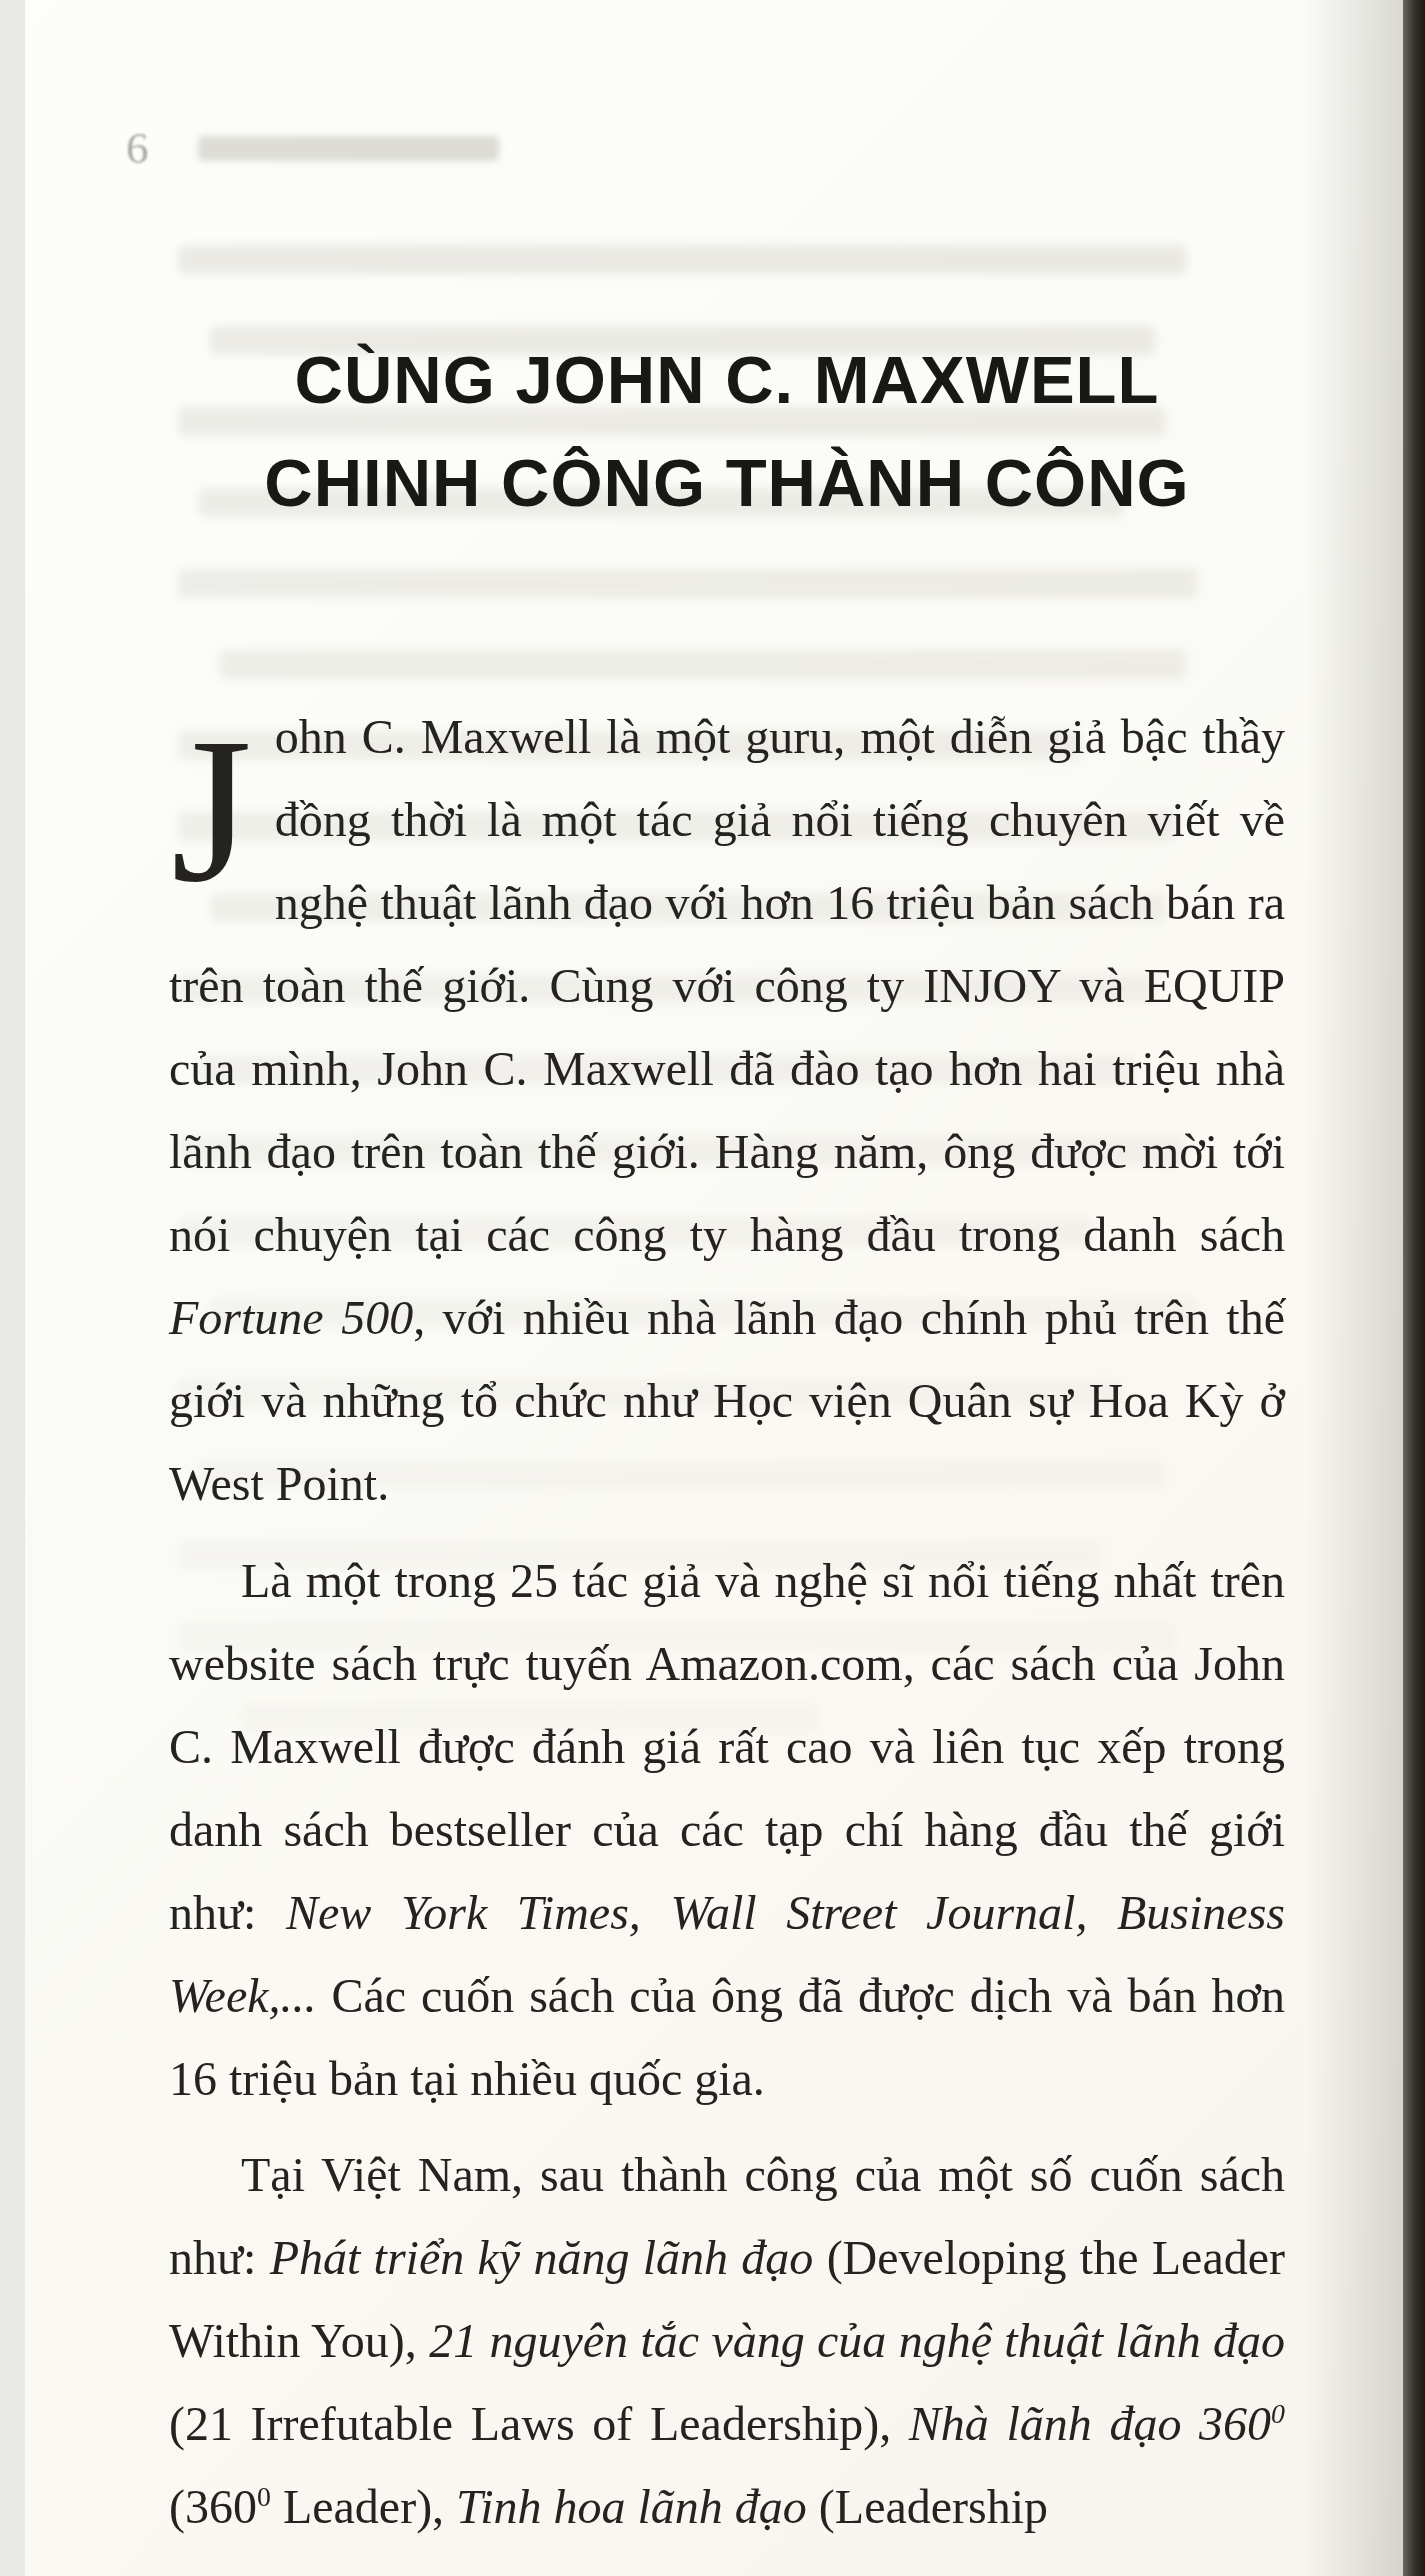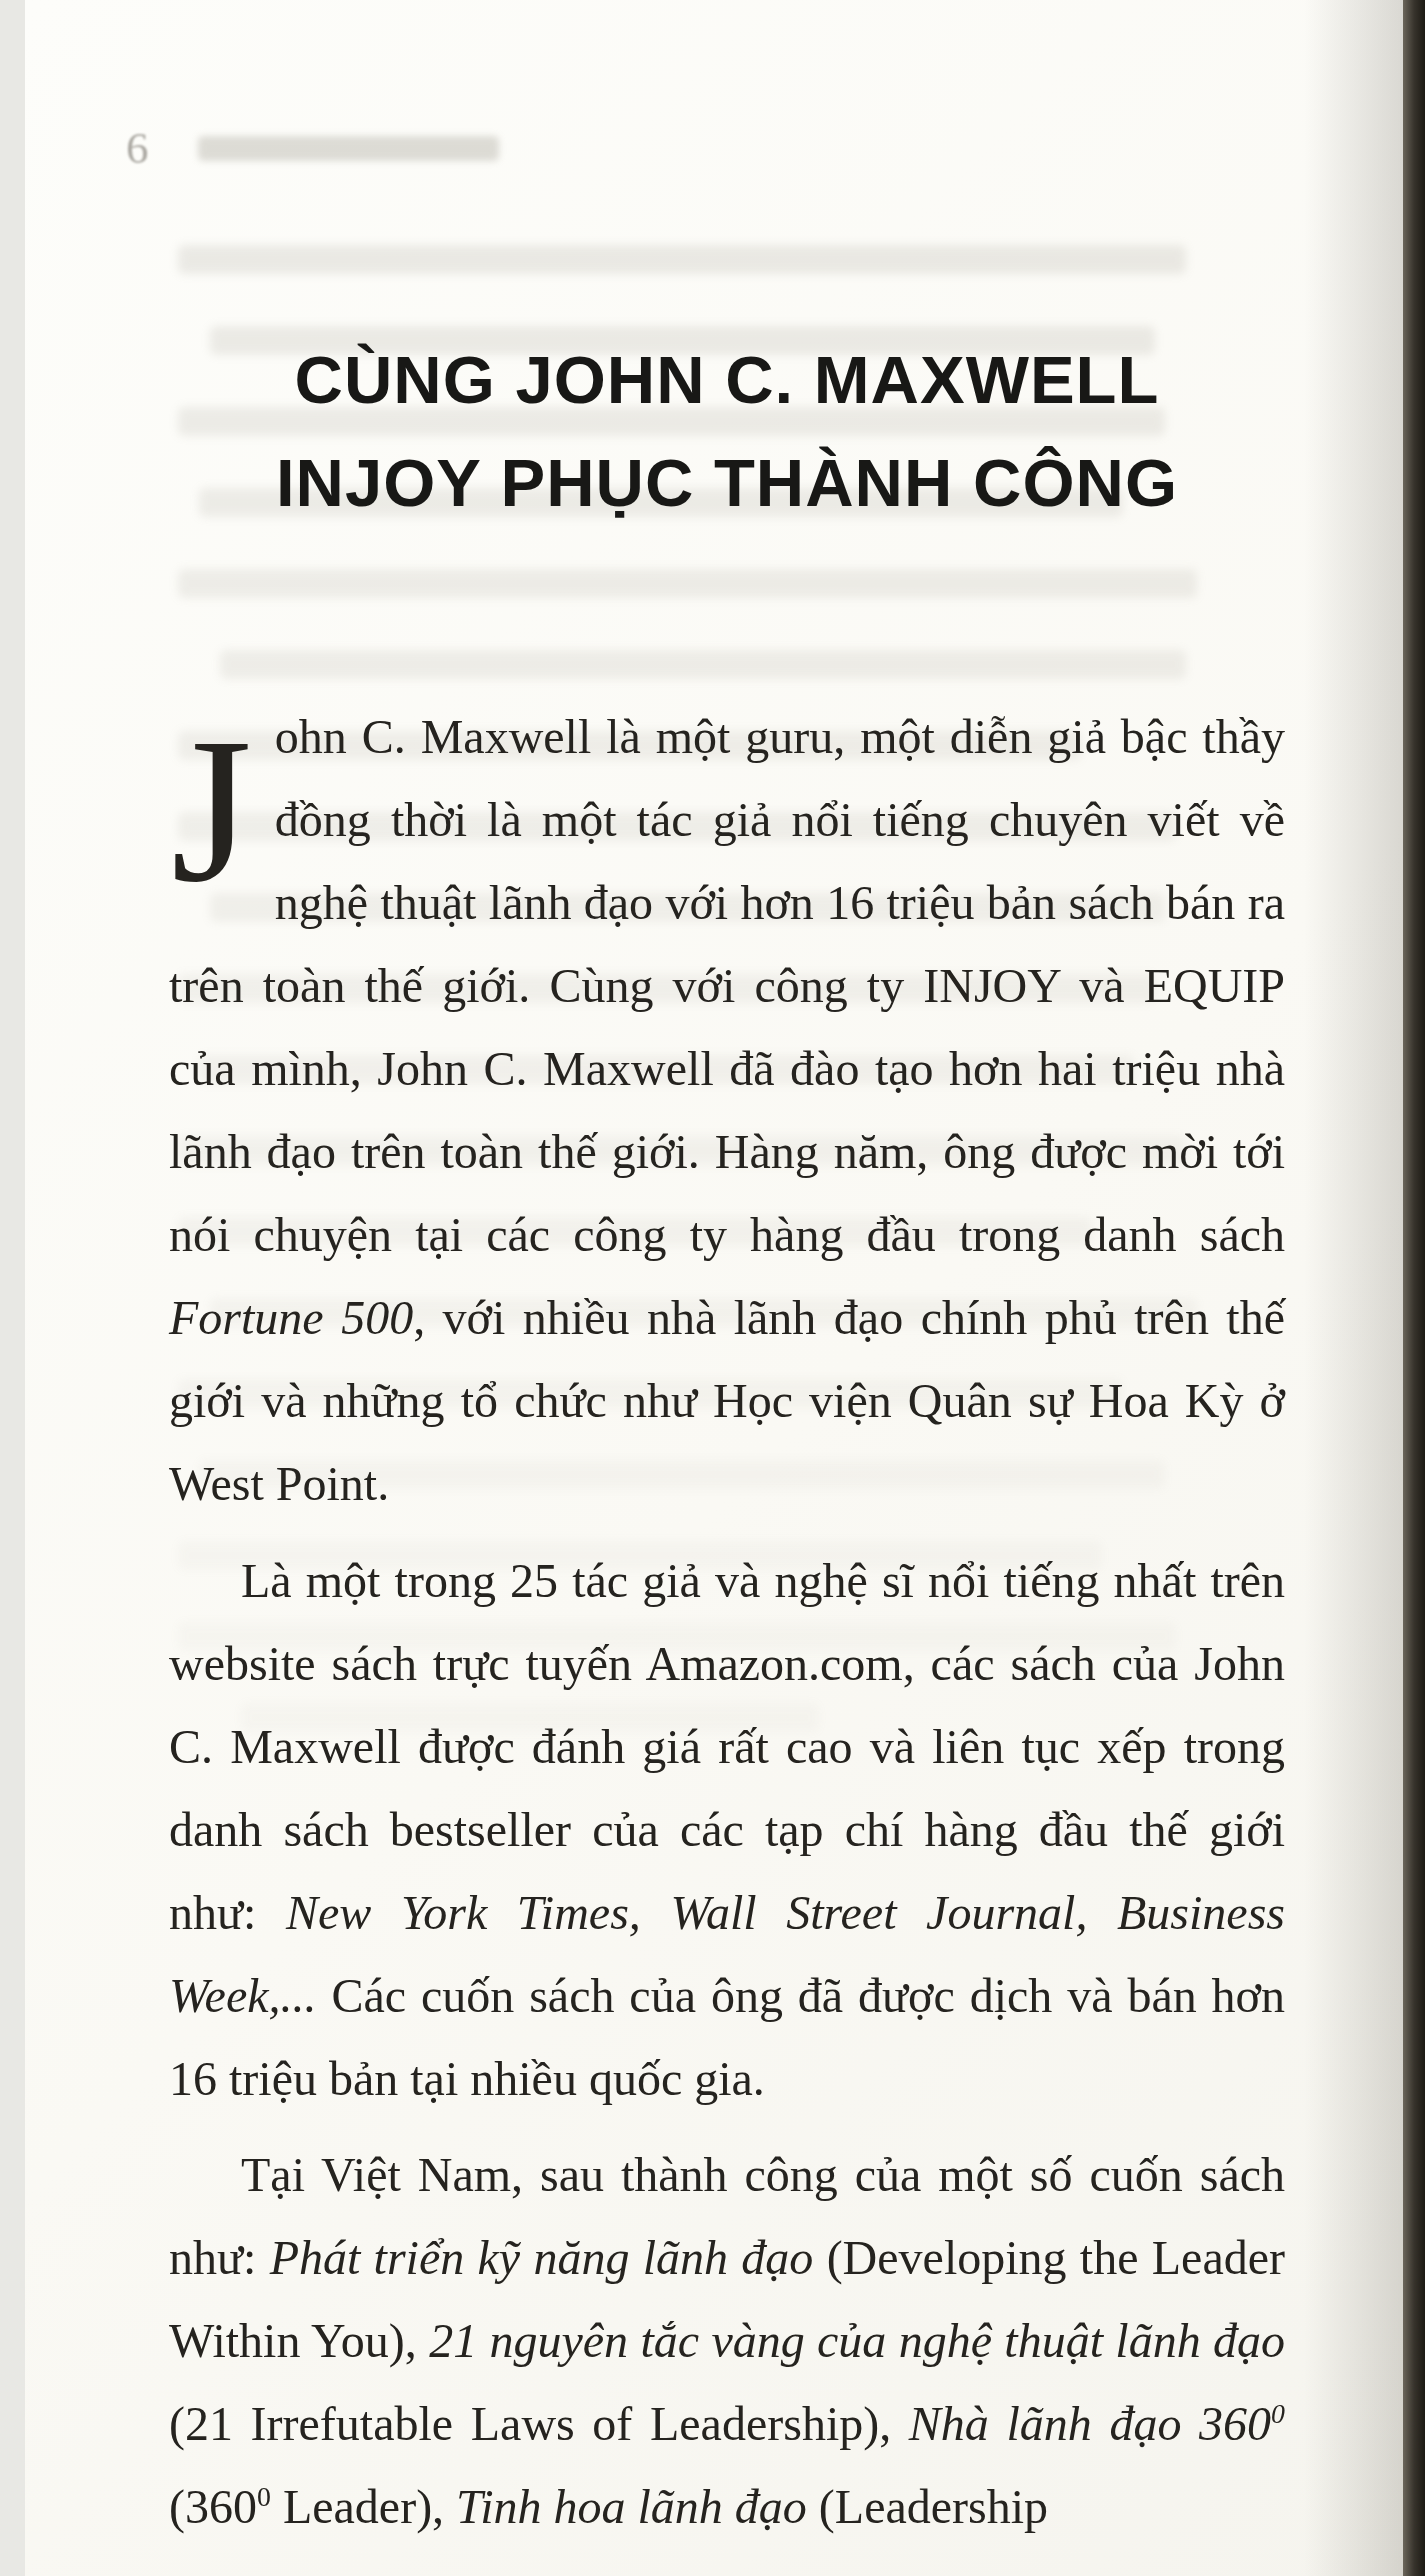--- a/index.html
+++ b/index.html
@@ -111,21 +111,21 @@
       <div class="ghost-line" style="width: 90%; margin-left: 0%; opacity: 0.074;"></div>
       <div class="ghost-line" style="width: 92%; margin-left: 2%; opacity: 0.065;"></div>
       <div class="ghost-line" style="width: 88%; margin-left: 0%; opacity: 0.056;"></div>
       <div class="ghost-line" style="width: 95%; margin-left: 0%; opacity: 0.05;"></div>
       <div class="ghost-line" style="width: 55%; margin-left: 6%; opacity: 0.05;"></div>
     </div>
 
   <div class="content">
     <h1 class="title">
       <span class="tline">CÙNG JOHN C. MAXWELL</span>
-      <span class="tline">INJOY PHỤC THÀNH CÔNG</span>
+      <span class="tline">CHINH CÔNG THÀNH CÔNG</span>
     </h1>
 
     <div class="body-text">
         <p class="para"><span class="dropcap">J</span><span>ohn C. Maxwell là một guru, một diễn giả bậc thầy đồng thời là một tác giả nổi tiếng chuyên viết về nghệ thuật lãnh đạo với hơn 16 triệu bản sách bán ra trên toàn thế giới. Cùng với công ty INJOY và EQUIP của mình, John C. Maxwell đã đào tạo hơn hai triệu nhà lãnh đạo trên toàn thế giới. Hàng năm, ông được mời tới nói chuyện tại các công ty hàng đầu trong danh sách </span><span class="it">Fortune 500</span><span>, với nhiều nhà lãnh đạo chính phủ trên thế giới và những tổ chức như Học viện Quân sự Hoa Kỳ ở West Point.</span></p>
         <p class="para indent"><span>Là một trong 25 tác giả và nghệ sĩ nổi tiếng nhất trên website sách trực tuyến Amazon.com, các sách của John C. Maxwell được đánh giá rất cao và liên tục xếp trong danh sách bestseller của các tạp chí hàng đầu thế giới như: </span><span class="it">New York Times, Wall Street Journal, Business Week,...</span><span> Các cuốn sách của ông đã được dịch và bán hơn 16 triệu bản tại nhiều quốc gia.</span></p>
         <p class="para indent"><span>Tại Việt Nam, sau thành công của một số cuốn sách như: </span><span class="it">Phát triển kỹ năng lãnh đạo</span><span> (Developing the Leader Within You), </span><span class="it">21 nguyên tắc vàng của nghệ thuật lãnh đạo</span><span> (21 Irrefutable Laws of Leadership), </span><span class="it">Nhà lãnh đạo 360</span><span class="it sup">0</span><span> (360</span><span class="sup">0</span><span> Leader), </span><span class="it">Tinh hoa lãnh đạo</span><span> (Leadership</span></p>
       </div>
   </div>
 
   <div class="shadow-right"></div>

